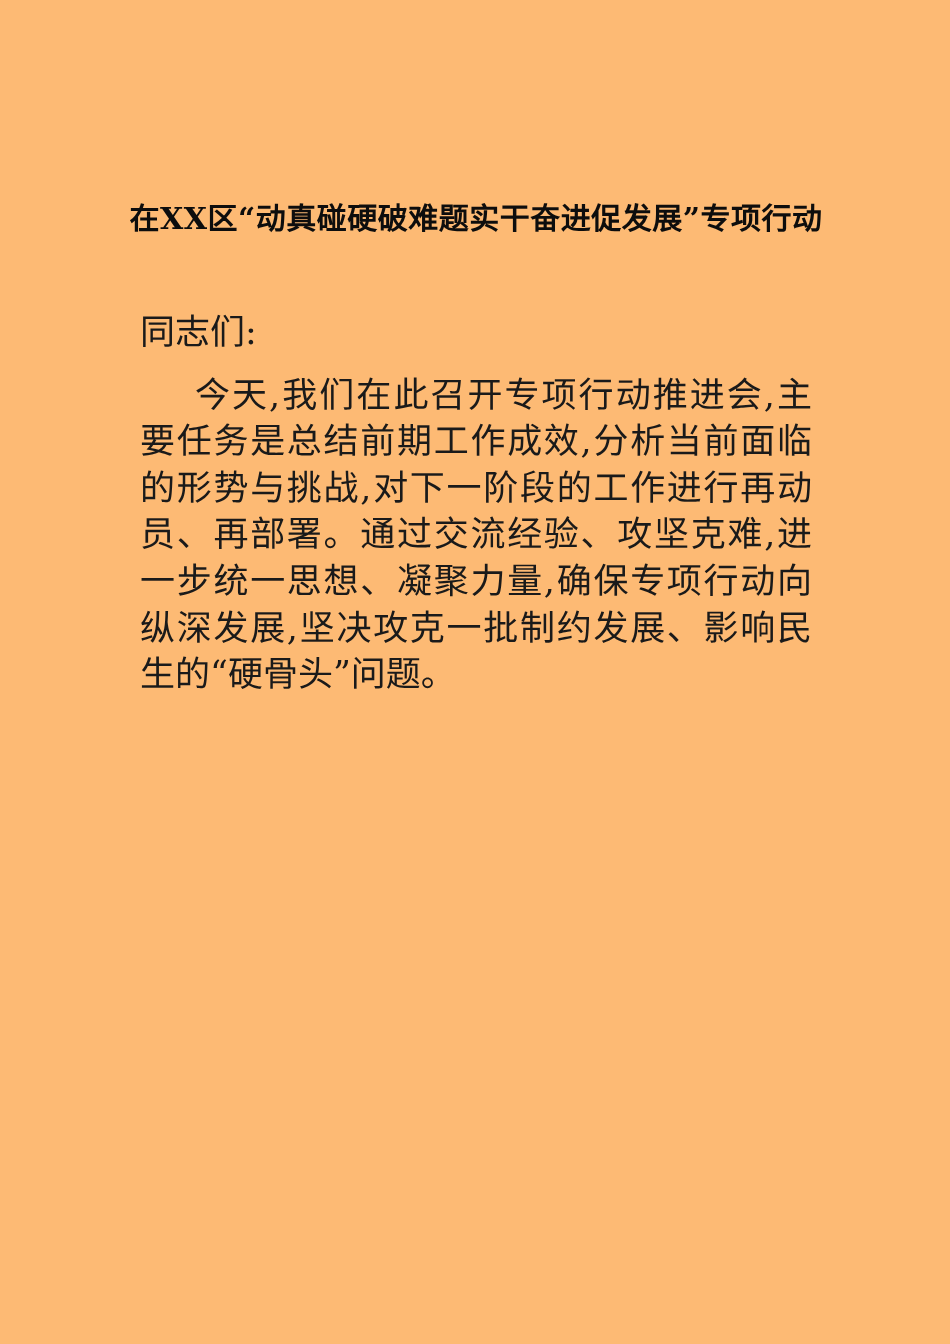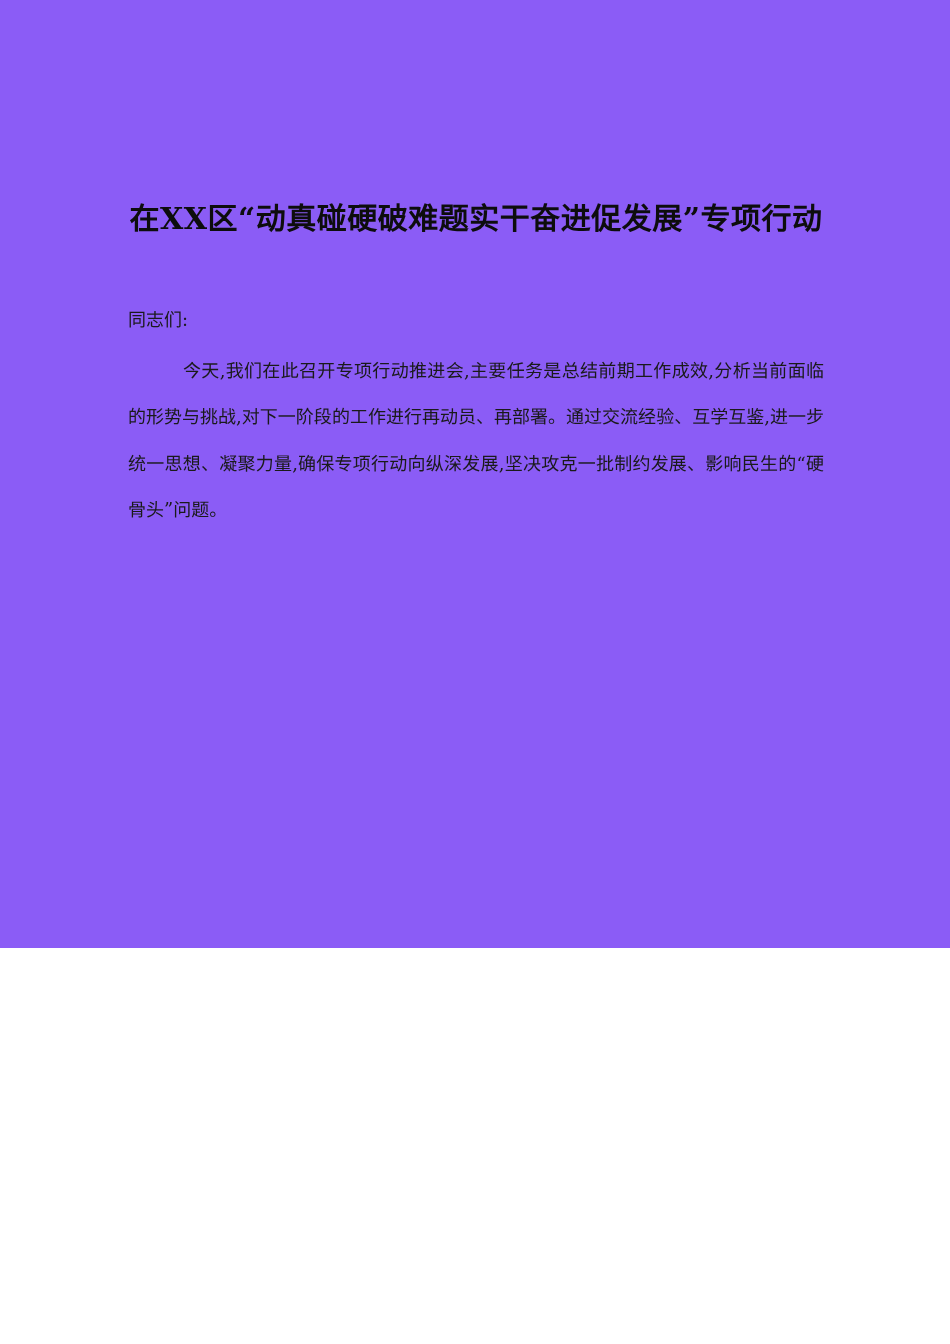--- a/index.html
+++ b/index.html
@@ -5,22 +5,22 @@
 <style>
   html, body {
     margin: 0;
     padding: 0;
     background: #ffffff;
   }
 
   #page {
     position: relative;
     width: 950px;
-    height: 948px;
-    background: #8b5cf6;
+    height: 1344px;
+    background: #fdba74;
     margin: 0 auto;
     overflow: hidden;
     box-sizing: border-box;
   }
 
   
   #doc {
     position: absolute;
     left: 124px;
     top: 0;
@@ -44,24 +44,24 @@
     display: block;
   }
 
   
   .gap-after-title {
     height: 48px;
   }
 
   
   .para {
-    margin: 4px;
+    margin: 16px;
     padding: 0;
     font-family: "DejaVu Serif", "Liberation Serif", serif;
-    font-size: 18px;
+    font-size: 35px;
     line-height: 46.6px;
     color: #1a1a1a;
     text-align: justify;
     text-justify: inter-character;
     letter-spacing: 0px;
     word-break: break-all;
     overflow-wrap: break-word;
   }
 
   .para.indent {
@@ -102,20 +102,20 @@
     <div class="gap-top" style="height:192px"></div>
 
     <h1 class="doc-title">
       <span class="tline">在XX区“动真碰硬破难题实干奋进促发展”专项行动</span>
     </h1>
 
     <div class="gap-after-title"></div>
 
     <p class="para noindent salutation">同志们:</p>
 
-    <p class="para indent">今天,我们在此召开专项行动推进会,主要任务是总结前期工作成效,分析当前面临的形势与挑战,对下一阶段的工作进行再动员、再部署。通过交流经验、互学互鉴,进一步统一思想、凝聚力量,确保专项行动向纵深发展,坚决攻克一批制约发展、影响民生的“硬骨头”问题。</p>
+    <p class="para indent">今天,我们在此召开专项行动推进会,主要任务是总结前期工作成效,分析当前面临的形势与挑战,对下一阶段的工作进行再动员、再部署。通过交流经验、攻坚克难,进一步统一思想、凝聚力量,确保专项行动向纵深发展,坚决攻克一批制约发展、影响民生的“硬骨头”问题。</p>
 
 
 
 
   </div>
 
 </div>
 
 </body></html>

